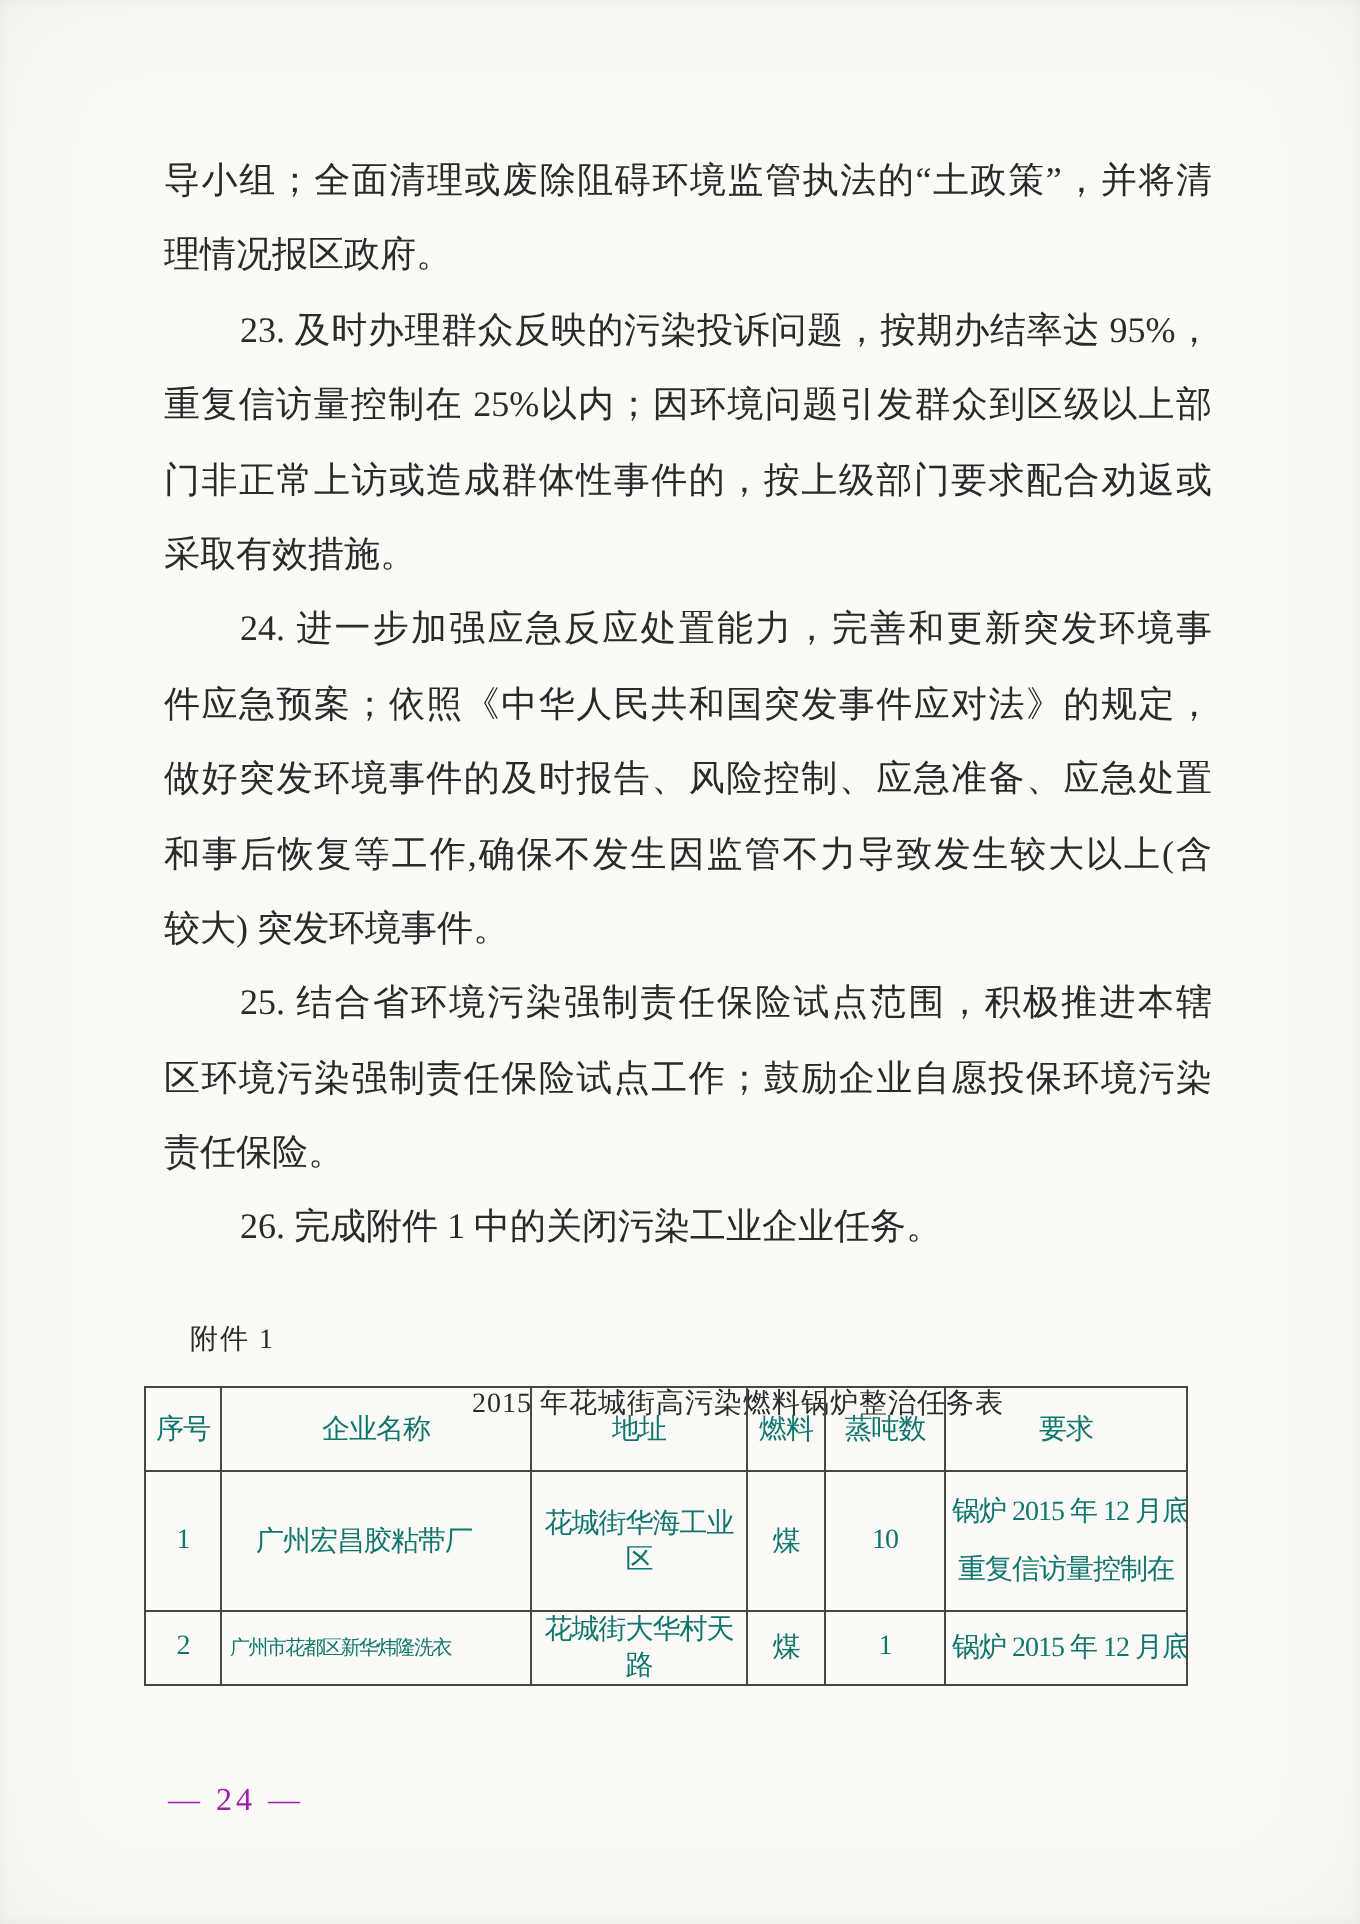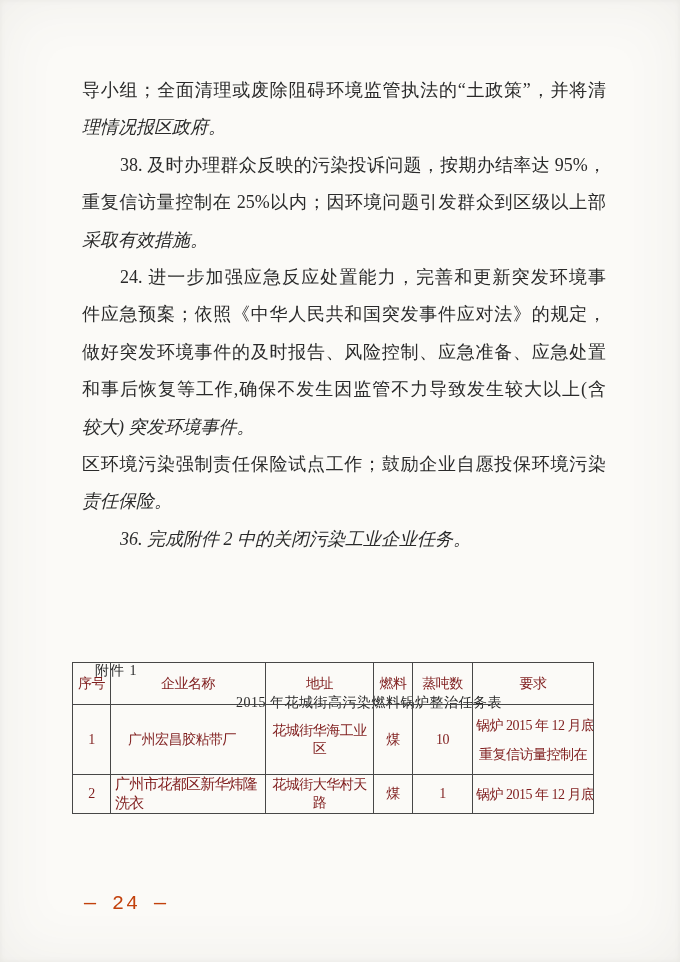--- a/index.html
+++ b/index.html
@@ -28,101 +28,101 @@
     line-height: 37.4px;
     height: 37.4px;
     text-align: justify;
     text-align-last: justify;
     white-space: nowrap;
     overflow: hidden;
   }
   .line.end {
     text-align: left;
     text-align-last: left;
-    font-style: italic;
   }
   .line.indent { text-indent: 38px; }
   
   .caption {
     position: absolute;
     top: 658px;
     left: 0;
     width: 574px;
     height: 26px;
     font-size: 14px;
     line-height: 26px;
   }
   .caption .label { position: absolute; left: 95px; letter-spacing: 1px; }
   .caption .title { position: absolute; left: 236px; letter-spacing: 0.5px; font-weight: 500; margin-top: 32px; }
   
   .task-table {
     position: absolute;
     left: 72px;
-    top: 662px;
+    top: 693px;
     width: 521px;
     border-collapse: collapse;
     table-layout: fixed;
     font-size: 14px;
-    color: #7f1d1d;
+    color: #0f766e;
     border: 1.5px solid #3c3c3c;
   }
   .task-table th, .task-table td {
     border: 1px solid #474747;
     padding: 0 3px;
     text-align: center;
     vertical-align: middle;
     letter-spacing: -0.5px;
     overflow: hidden;
     font-weight: normal;
   }
   .task-table thead tr { height: 42px; }
   .task-table tr.r1 { height: 70px; }
   .task-table tr.r2 { height: 36px; }
   .task-table td.company { text-align: left; padding-left: 17px; }
-  .task-table td.company.tight { font-size: 15px; letter-spacing: -0.8px; padding-left: 4px; }
+  .task-table td.company.tight { font-size: 10px; letter-spacing: -0.8px; padding-left: 4px; }
   .req-line { line-height: 29px; white-space: nowrap; }
   
   .page-number {
     position: absolute;
     left: 84px;
     top: 892px;
-    font-size: 20px;
+    font-size: 16px;
     letter-spacing: 2px;
-    color: #c2410c;
-    font-family: Liberation Mono, monospace;
+    color: #a21caf;
   }
 </style>
 </head>
 <body>
 
 <div class="page">
 
   <div class="body-text">
     <div class="para">
       <div class="line">导小组；全面清理或废除阻碍环境监管执法的“土政策”，并将清</div>
       <div class="line end">理情况报区政府。</div>
     </div>
     <div class="para">
-      <div class="line indent">38. 及时办理群众反映的污染投诉问题，按期办结率达 95%，</div>
+      <div class="line indent">23. 及时办理群众反映的污染投诉问题，按期办结率达 95%，</div>
       <div class="line">重复信访量控制在 25%以内；因环境问题引发群众到区级以上部</div>
+      <div class="line">门非正常上访或造成群体性事件的，按上级部门要求配合劝返或</div>
       <div class="line end">采取有效措施。</div>
     </div>
     <div class="para">
       <div class="line indent">24. 进一步加强应急反应处置能力，完善和更新突发环境事</div>
       <div class="line">件应急预案；依照《中华人民共和国突发事件应对法》的规定，</div>
       <div class="line">做好突发环境事件的及时报告、风险控制、应急准备、应急处置</div>
       <div class="line">和事后恢复等工作,确保不发生因监管不力导致发生较大以上(含</div>
       <div class="line end">较大) 突发环境事件。</div>
     </div>
     <div class="para">
+      <div class="line indent">25. 结合省环境污染强制责任保险试点范围，积极推进本辖</div>
       <div class="line">区环境污染强制责任保险试点工作；鼓励企业自愿投保环境污染</div>
       <div class="line end">责任保险。</div>
     </div>
     <div class="para">
-      <div class="line indent end">36. 完成附件 2 中的关闭污染工业企业任务。</div>
+      <div class="line indent end">26. 完成附件 1 中的关闭污染工业企业任务。</div>
     </div>
   </div>
 
   <div class="caption">
     <span class="label">附件 1</span>
     <span class="title">2015 年花城街高污染燃料锅炉整治任务表</span>
   </div>
 
   <table class="task-table">
     <colgroup>

